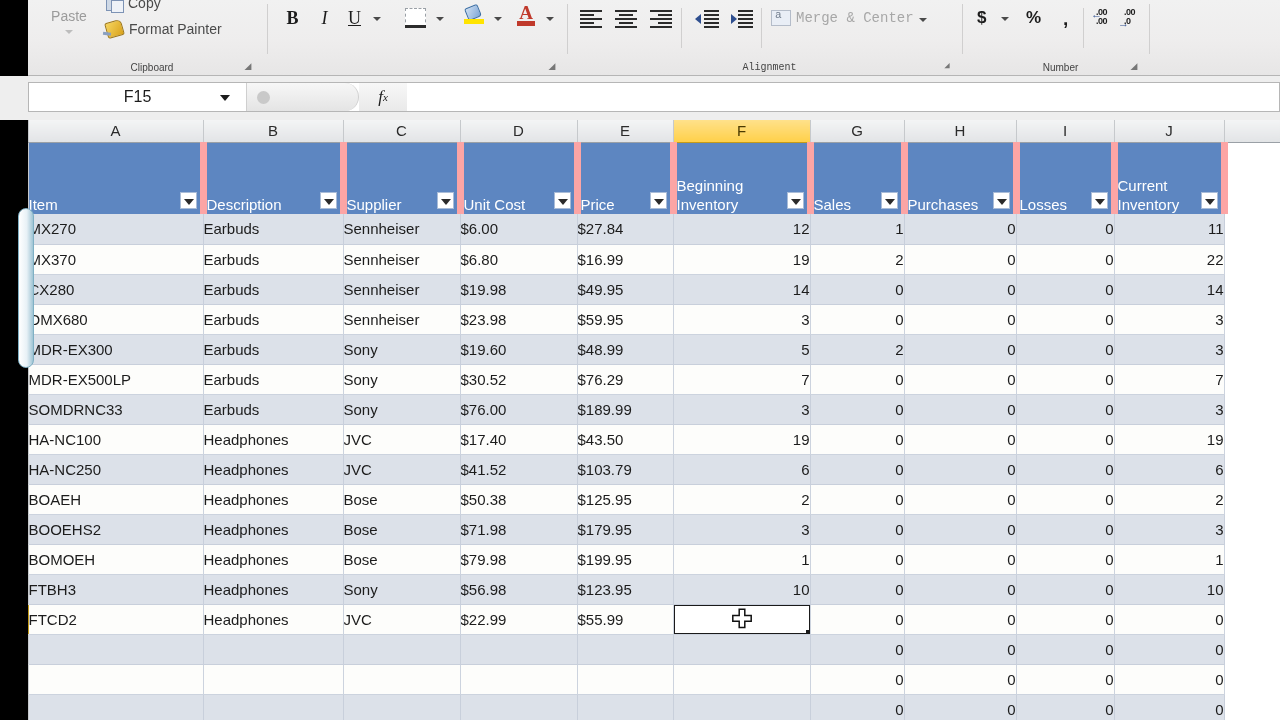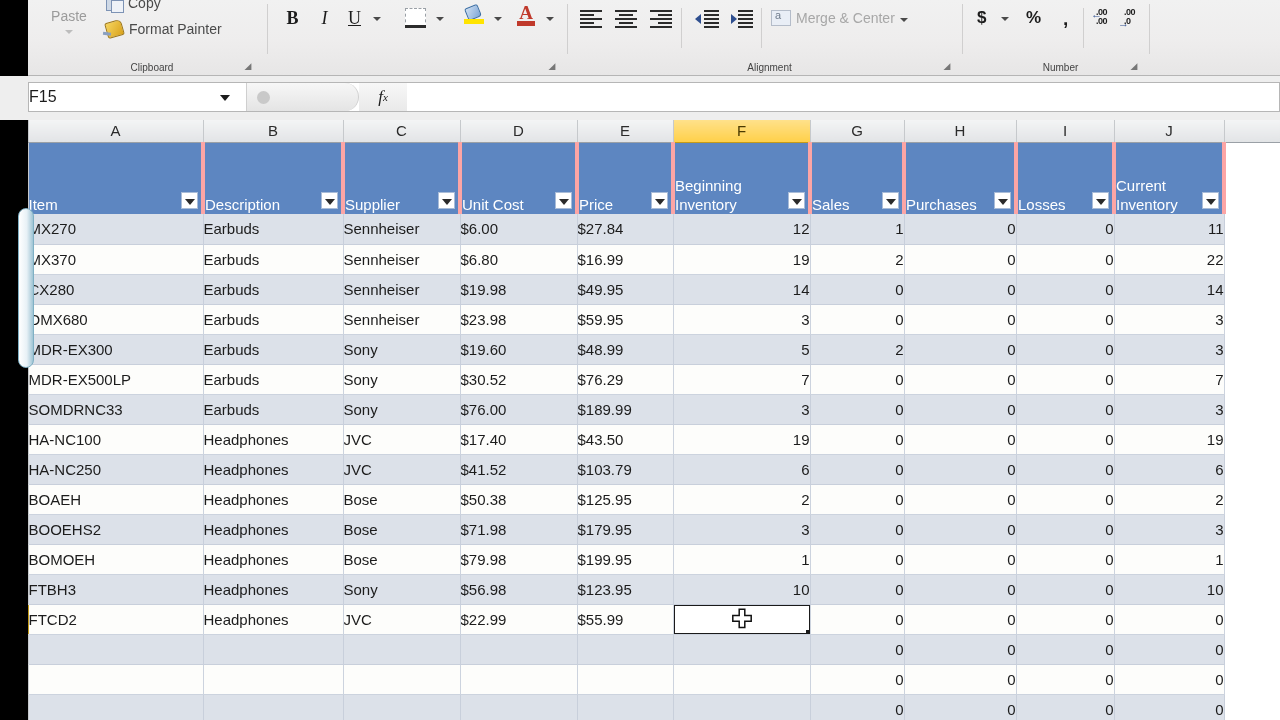--- a/index.html
+++ b/index.html
@@ -104,21 +104,21 @@
   }
   .ic-fill .bar { position:absolute; left:0; bottom:0; width:20px;height:5px; background:#ffe400; }
   .ic-fontcolor { position:absolute; left: 248px; top: 4px; width: 20px; height: 22px; }
   .ic-fontcolor .ltr {
     position:absolute; left:0; top:-2px; width:20px; text-align:center;
     font-size:19px; font-weight:bold; color:#c0392b; font-family:"Liberation Serif", serif;
   }
   .ic-fontcolor .bar { position:absolute; left:1px; bottom:0; width:18px;height:5px; background:#c0392b; }
 
   
-  #grp-align { left: 568px; width: 395px; }
+  #grp-align { left: 568px; width: 395px; font-family: Liberation Mono, monospace; }
   .al-icon { position:absolute; top: 10px; width: 22px; height: 17px; }
   .al-icon i {
     display:block; height:2px; background:#2b2b2b; margin-bottom:2px;
   }
   #al-left { left: 12px; }
   #al-left i:nth-child(1){width:22px}#al-left i:nth-child(2){width:14px}
   #al-left i:nth-child(3){width:22px}#al-left i:nth-child(4){width:14px}
   #al-left i:nth-child(5){width:22px}
   #al-center { left: 47px; }
   #al-center i { margin-left:auto;margin-right:auto; }
@@ -173,21 +173,21 @@
   
   .fbar-area {
     position:absolute; left:0; top:76px; width:1280px; height:44px;
     background:#eeeeee;
   }
   .fbar {
     position:absolute; left:28px; top:6px; width:1252px; height:30px;
     background:#fff; border:1px solid #b6b6b6; display:flex; align-items:stretch;
   }
   .namebox {
-    width: 218px; display:flex; align-items:center; justify-content:flex-start;
+    width: 218px; display:flex; align-items:center; justify-content:center;
     position:relative; background:#fff; font-size:16px; color:#1c1c1c;
     border-right:1px solid #cfcfcf;
   }
   .namebox .nb-caret {
     position:absolute; right:16px; top:50%; margin-top:-2px; width:0;height:0;
     border-left:5px solid transparent;border-right:5px solid transparent;border-top:6px solid #1c1c1c;
   }
   .fb-btns {
     width:112px; background:linear-gradient(to bottom,#f7f7f7,#e4e4e4);
     border-right:1px solid #cfcfcf; border-radius:0 14px 14px 0;
@@ -241,21 +241,21 @@
   }
   .rowhead.active {
     background:linear-gradient(to right,#ffe18a,#ffd04a);
     color:#4a3a00; border-right:1px solid #c59b18;
   }
 
   
   .thead-cell {
     height:72px; background:#5d86c1; color:#fff; font-weight:bold; font-size:15px;
     vertical-align:bottom; position:relative; padding:0 0 6px 6px;
-    border-right:4px solid #fca5a5;
+    border-right:7px solid #fca5a5;
   }
   .thead-cell .lbl { display:block; line-height:19px; padding-right:24px; }
   .filter-btn {
     position:absolute; right:3px; bottom:5px; width:17px; height:17px;
     background:#fff; border:1px solid #a9bcd8;
   }
   .filter-btn:after {
     content:''; position:absolute; left:3px; top:6px; width:0;height:0;
     border-left:5px solid transparent;border-right:5px solid transparent;
     border-top:6px solid #2b2b2b;

